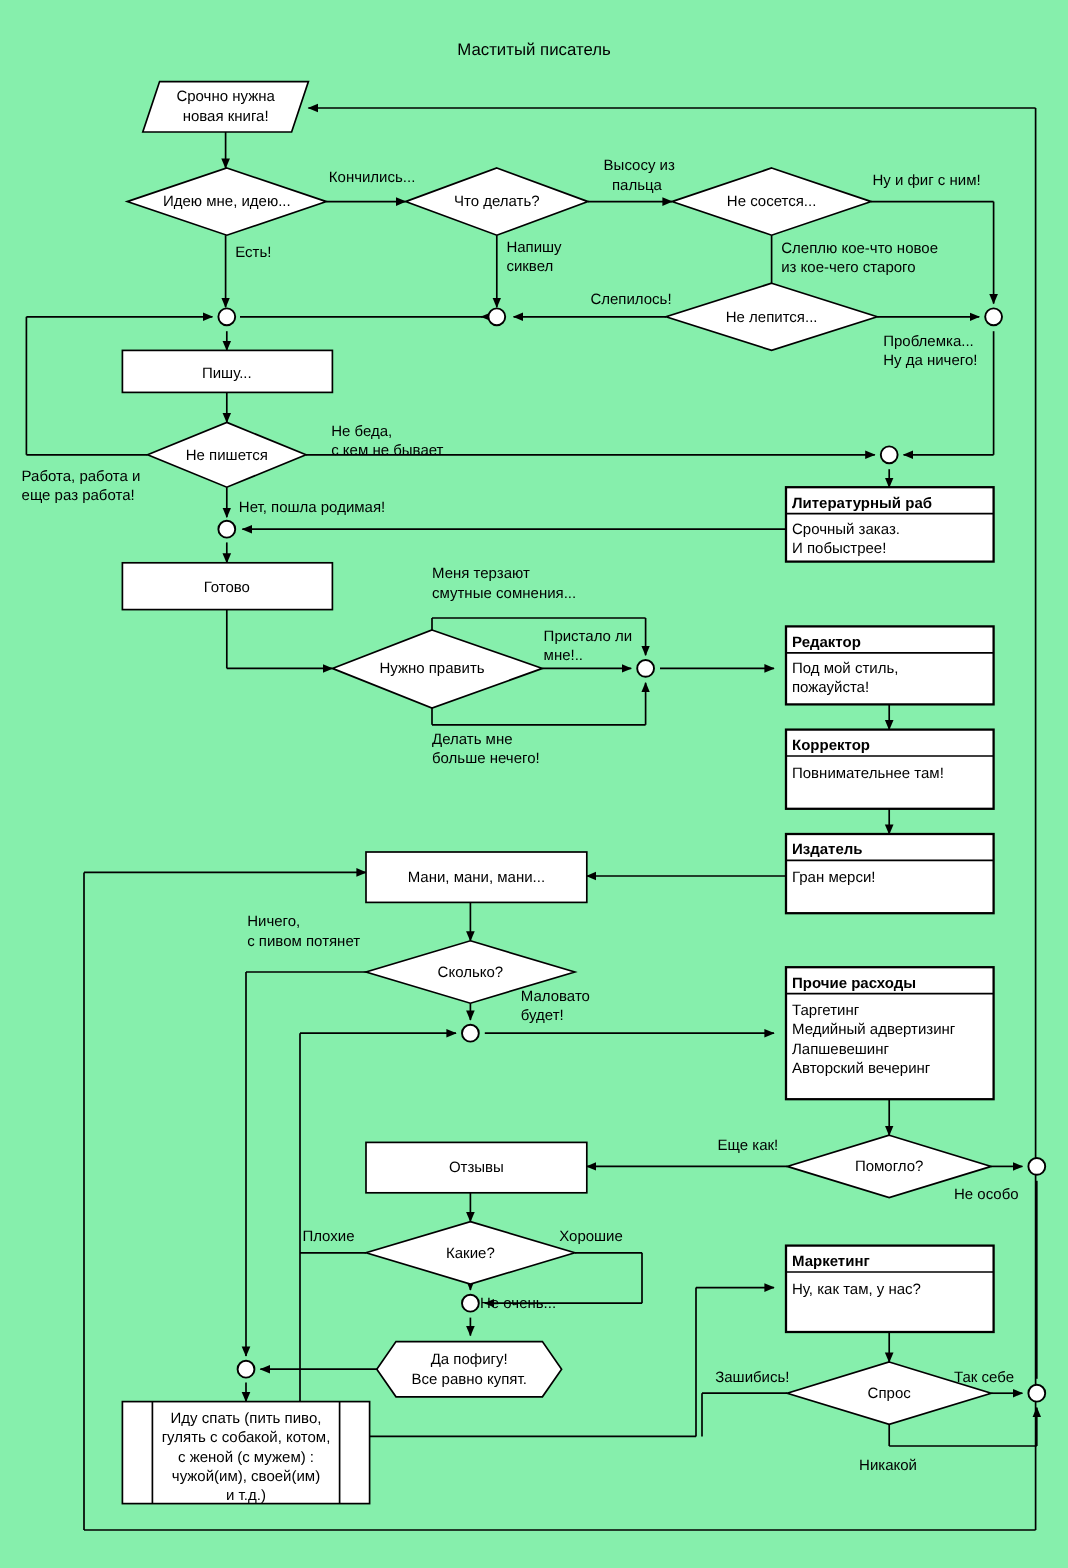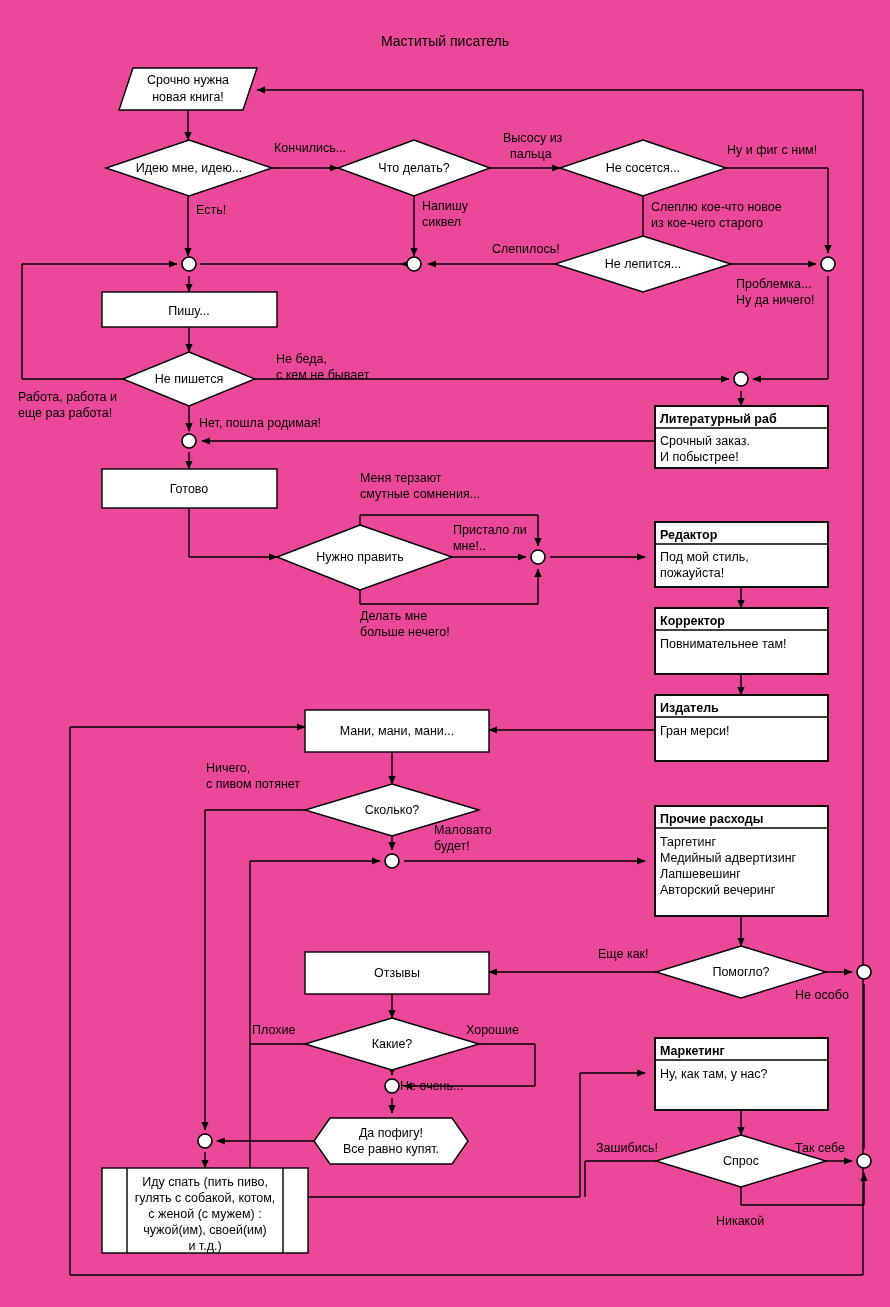--- a/index.html
+++ b/index.html
@@ -1,17 +1,17 @@
 <!DOCTYPE html>
 <html><head>
 <meta charset="utf-8">
 <style>
   html,body{margin:0;padding:0;background:#ffffff;}
   body{width:890px;height:1307px;font-family:"Liberation Sans","DejaVu Sans",sans-serif;}
-  #stage{position:relative;width:890px;height:1307px;overflow:hidden;background:#ec4899;text-align:right;}
+  #stage{position:relative;width:890px;height:1307px;overflow:hidden;background:#86efac;text-align:right;}
   svg{position:absolute;left:0;top:0;}
   .shape{fill:#ffffff;stroke:#000000;stroke-width:1.4;}
   .shape-thick{fill:#ffffff;stroke:#000000;stroke-width:1.9;}
   .ln{stroke:#000000;stroke-width:1.4;fill:none;}
   .node-circle{fill:#ffffff;stroke:#000000;stroke-width:1.6;}
   text{font-family:"Liberation Sans","DejaVu Sans",sans-serif;fill:#000;}
   .t{font-size:12.5px;}
   .t-title{font-size:14px;}
   .t-hdr{font-size:12.5px;font-weight:bold;}
   .lbl{font-size:12.5px;}

